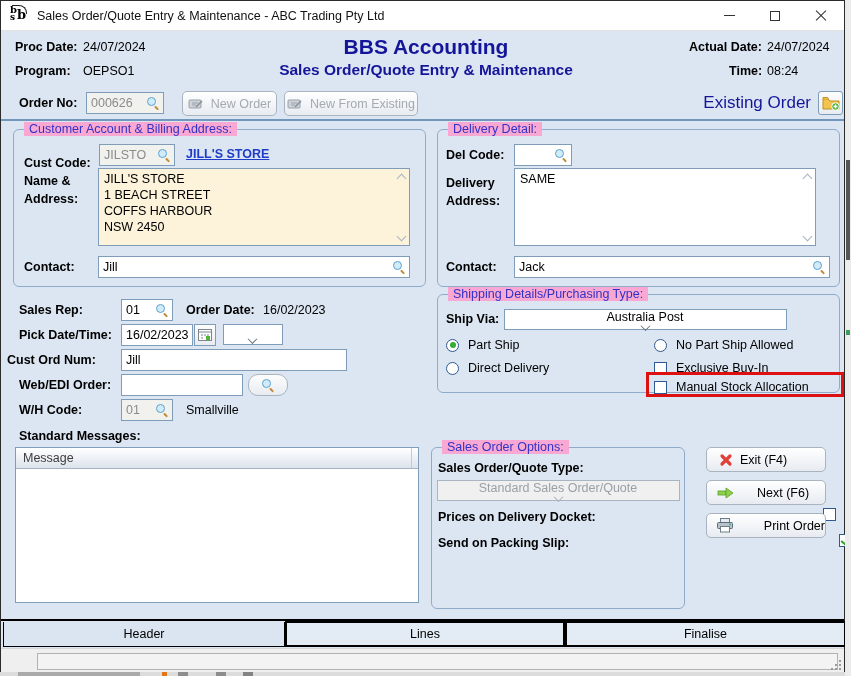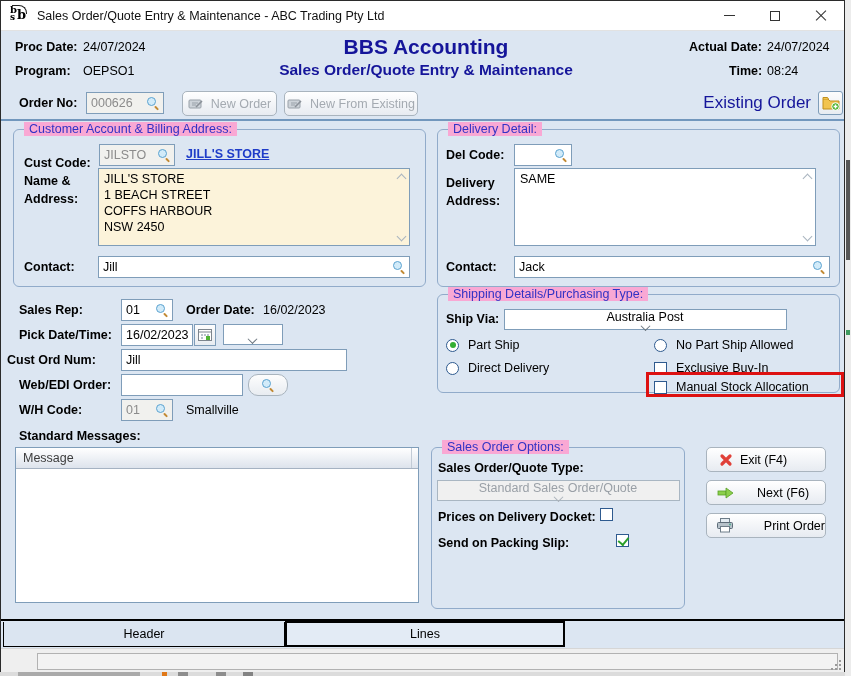--- a/index.html
+++ b/index.html
@@ -290,21 +290,21 @@
     </div>
     <div class="annotation"></div>
 
     <span class="abs lbl" style="left:18px; top:428px;">Standard Messages:</span>
     <div class="listbox">
       <div class="listbox-header">
         <span>Message</span>
       </div>
     </div>
 
-    <div class="group" style="left:430px; top:446px; width:254px; height:162px;">
+    <div class="group" style="left:430px; top:446px; width:254px; height:162px;text-align:right;">
       <span class="legend">Sales Order Options:</span>
       <span class="abs lbl" style="left:6px; top:13px;">Sales Order/Quote Type:</span>
       <span class="abs combo disabled" style="left:5px; top:32px; width:243px;">
         <span>Standard Sales Order/Quote</span>
         <span class="chev"></span>
       </span>
       <span class="abs lbl" style="left:6px; top:62px;">Prices on Delivery Docket:</span>
       <span class="cb abs" style="left:168px; top:60px;"></span>
       <span class="abs lbl" style="left:6px; top:88px;">Send on Packing Slip:</span>
       <span class="cb checked abs" style="left:168px; top:86px;"></span>
@@ -332,20 +332,23 @@
         </svg>
       <span style="flex:1; text-align:right;">Print Order</span>
     </button>
 
     <div class="tabstrip">
       <div class="tab active">
           <span>Header</span>
         </div>
       <div class="tab t2">
           <span>Lines</span>
+        </div>
+      <div class="tab t3">
+          <span>Finalise</span>
         </div>
     </div>
 
     <div class="statusbar">
       <div class="status-panel"></div>
       <div class="grip">
           <i></i>
           <i></i>
           <i></i>
           <i></i>

